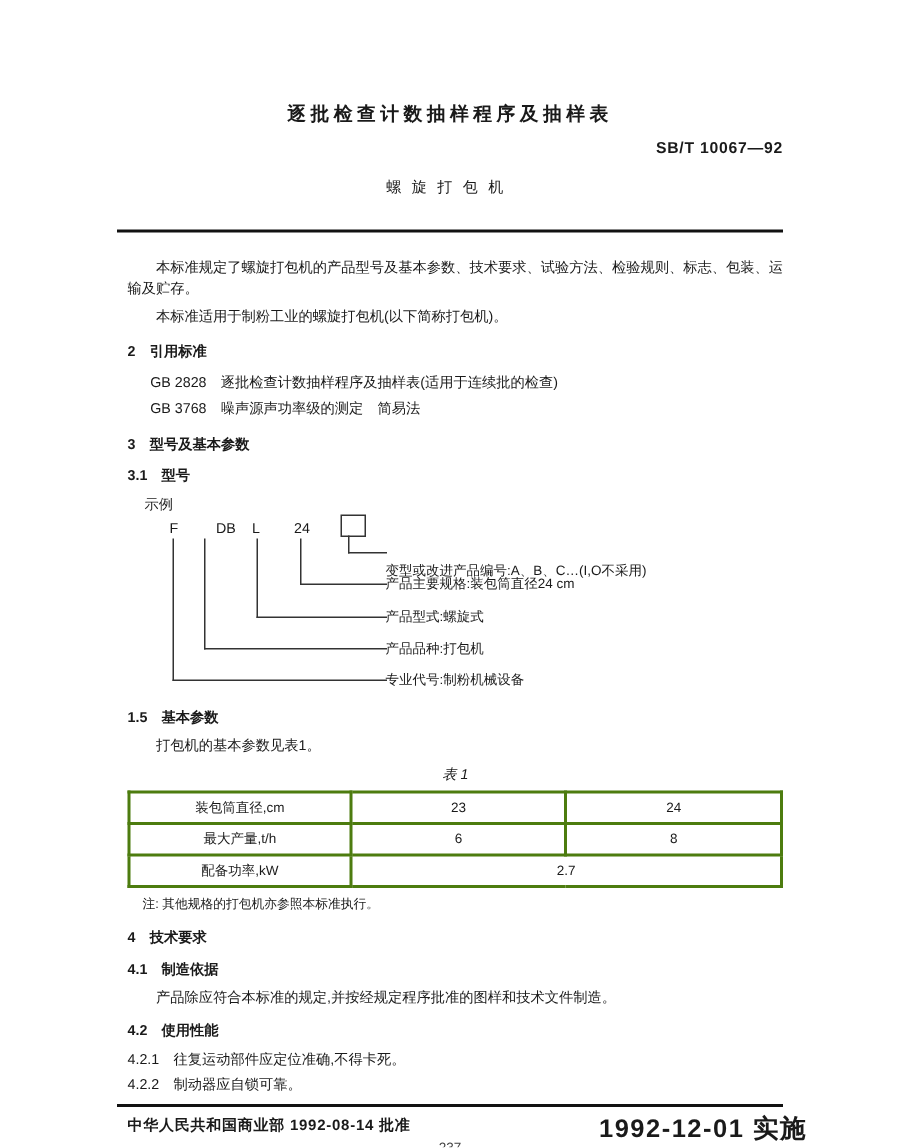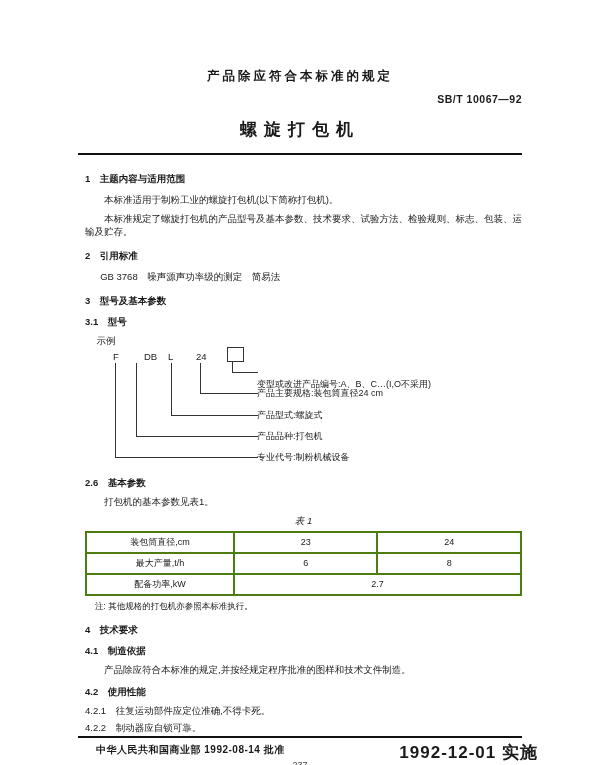--- a/index.html
+++ b/index.html
@@ -5,21 +5,21 @@
   html,body{margin:0;padding:0;background:#ffffff;}
   .page{
     position:relative;width:600px;height:765px;background:#fff;color:#1a1a1a;
     font-family:"Liberation Sans","DejaVu Sans",sans-serif;overflow:hidden;
   }
   
   .org-line{position:absolute;top:68px;left:0;width:100%;text-align:center;
     font-size:12.5px;font-weight:bold;letter-spacing:3px;}
   .std-no{position:absolute;top:93px;right:78px;font-size:10.5px;font-weight:bold;letter-spacing:.5px;}
   .doc-title{position:absolute;top:118px;left:0;width:100%;text-align:center;
-    font-size:17px;font-weight:bold;letter-spacing:7px;}
+    font-size:10px;font-weight:normal;letter-spacing:7px;}
   .header-rule{position:absolute;top:153px;left:78px;width:444px;height:2px;background:#111;}
   
   .content{position:absolute;top:172px;left:85px;width:437px;font-size:9.5px;line-height:1.45;}
   .sec-h{font-weight:bold;margin:10px 0 7px 0;}
   .sec-h.first{margin-top:0;}
   .sub-h{font-weight:bold;margin:8px 0 5px 0;}
   .para{text-indent:2em;margin:0 0 5px 0;}
   .ref-line{padding-left:1.6em;margin:0 0 3px 0;}
   .example-label{padding-left:1.2em;margin:2px 0 2px 0;}
   
@@ -31,41 +31,41 @@
   
   .tbl-caption{text-align:center;font-size:9.5px;margin:6px 0 3px 0;font-style:italic;}
   table.basic{border-collapse:collapse;width:100%;font-size:9px;}
   table.basic td{border:2px solid #4d7c0f;text-align:center;height:17px;padding:1px 4px;}
   table.basic td.lbl{width:34%;}
   .tbl-note{font-size:8.5px;margin:4px 0 8px 10px;}
   
   .clause-line{margin:0 0 4px 0;}
   
   .footer-rule{position:absolute;top:736px;left:78px;width:444px;height:2px;background:#111;}
-  .footer-approval{position:absolute;top:743px;left:85px;font-size:10px;font-weight:bold;letter-spacing:.5px;margin-left:11px;}
+  .footer-approval{position:absolute;top:743px;left:85px;font-size:10px;font-weight:bold;letter-spacing:.5px;}
   .footer-implement{position:absolute;top:741px;right:62px;font-size:17px;font-weight:bold;letter-spacing:1px;}
   .page-num{position:absolute;top:760px;left:0;width:100%;text-align:center;font-size:9px;color:#444;}
 </style>
 </head>
 <body>
 
 <div class="page">
 
-  <div class="org-line">产品除应符合本标准的规定</div>
+  <div class="org-line">逐批检查计数抽样程序及抽样表</div>
   <div class="std-no">SB/T 10067—92</div>
   <div class="doc-title">螺旋打包机</div>
   <div class="header-rule"></div>
 
   <div class="content">
 
-    <div class="sec-h first">1　主题内容与适用范围</div>
+    <p class="para">本标准规定了螺旋打包机的产品型号及基本参数、技术要求、试验方法、检验规则、标志、包装、运输及贮存。</p>
     <p class="para">本标准适用于制粉工业的螺旋打包机(以下简称打包机)。</p>
-    <p class="para">本标准规定了螺旋打包机的产品型号及基本参数、技术要求、试验方法、检验规则、标志、包装、运输及贮存。</p>
 
     <div class="sec-h">2　引用标准</div>
+    <div class="ref-line">GB 2828　逐批检查计数抽样程序及抽样表(适用于连续批的检查)</div>
     <div class="ref-line">GB 3768　噪声源声功率级的测定　简易法</div>
 
     <div class="sec-h">3　型号及基本参数</div>
     <div class="sub-h">3.1　型号</div>
     <div class="example-label">示例</div>
 
     <div class="diagram">
       <span class="code" style="left:28px;">F</span>
       <span class="code" style="left:47px;padding-left:12px;">DB</span>
       <span class="code" style="left:83px;">L</span>
@@ -78,21 +78,21 @@
       <div class="conn" style="left:51px;top:13px;width:121px;height:73px;"></div>
       <div class="conn" style="left:30px;top:13px;width:142px;height:94px;"></div>
 
       <div class="dlabel" style="top:28px;">变型或改进产品编号:A、B、C…(I,O不采用)</div>
       <div class="dlabel" style="top:37px;">产品主要规格:装包筒直径24 cm</div>
       <div class="dlabel" style="top:59px;">产品型式:螺旋式</div>
       <div class="dlabel" style="top:80px;text-align:center;">产品品种:打包机</div>
       <div class="dlabel" style="top:101px;">专业代号:制粉机械设备</div>
     </div>
 
-    <div class="sub-h">2.6　基本参数</div>
+    <div class="sub-h">1.5　基本参数</div>
     <p class="para">打包机的基本参数见表1。</p>
 
     <div class="tbl-caption">表 1</div>
     <table class="basic">
       <tbody>
         <tr>
           <td class="lbl">装包筒直径,cm</td>
           <td>23</td>
           <td>24</td>
         </tr>

